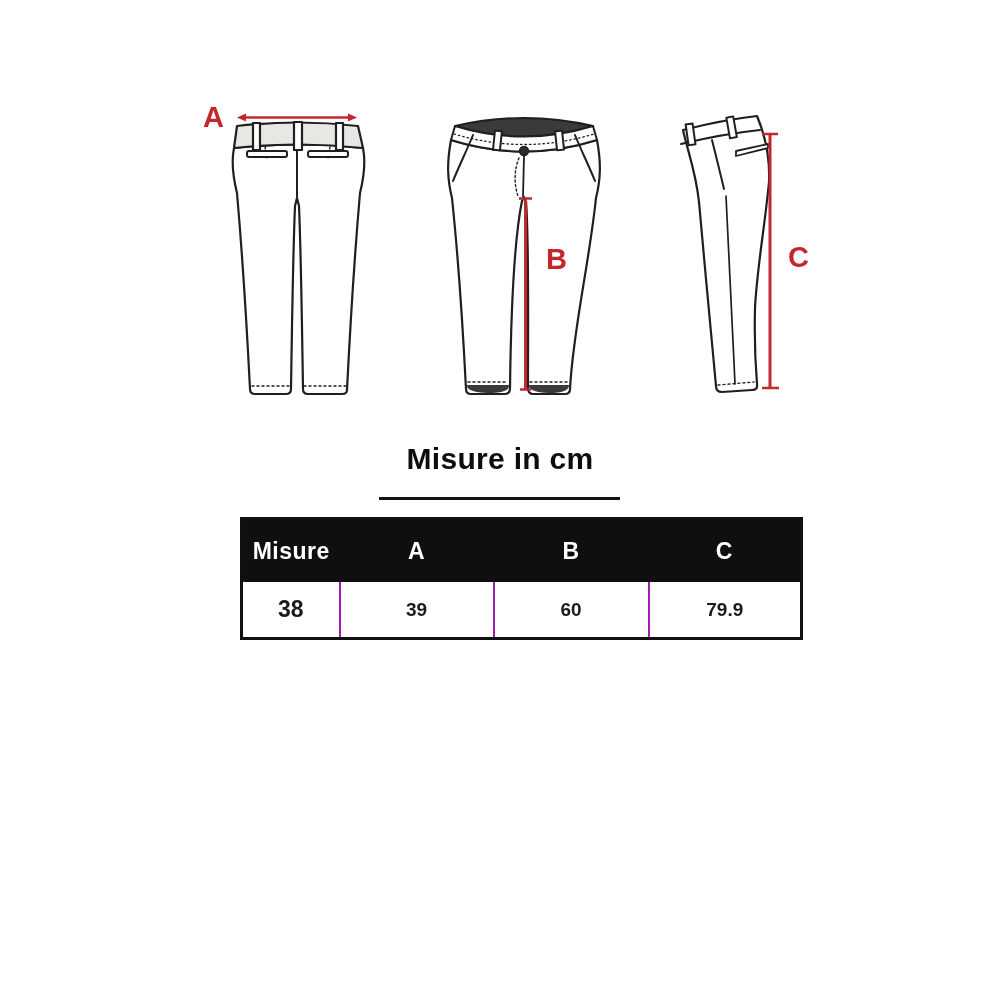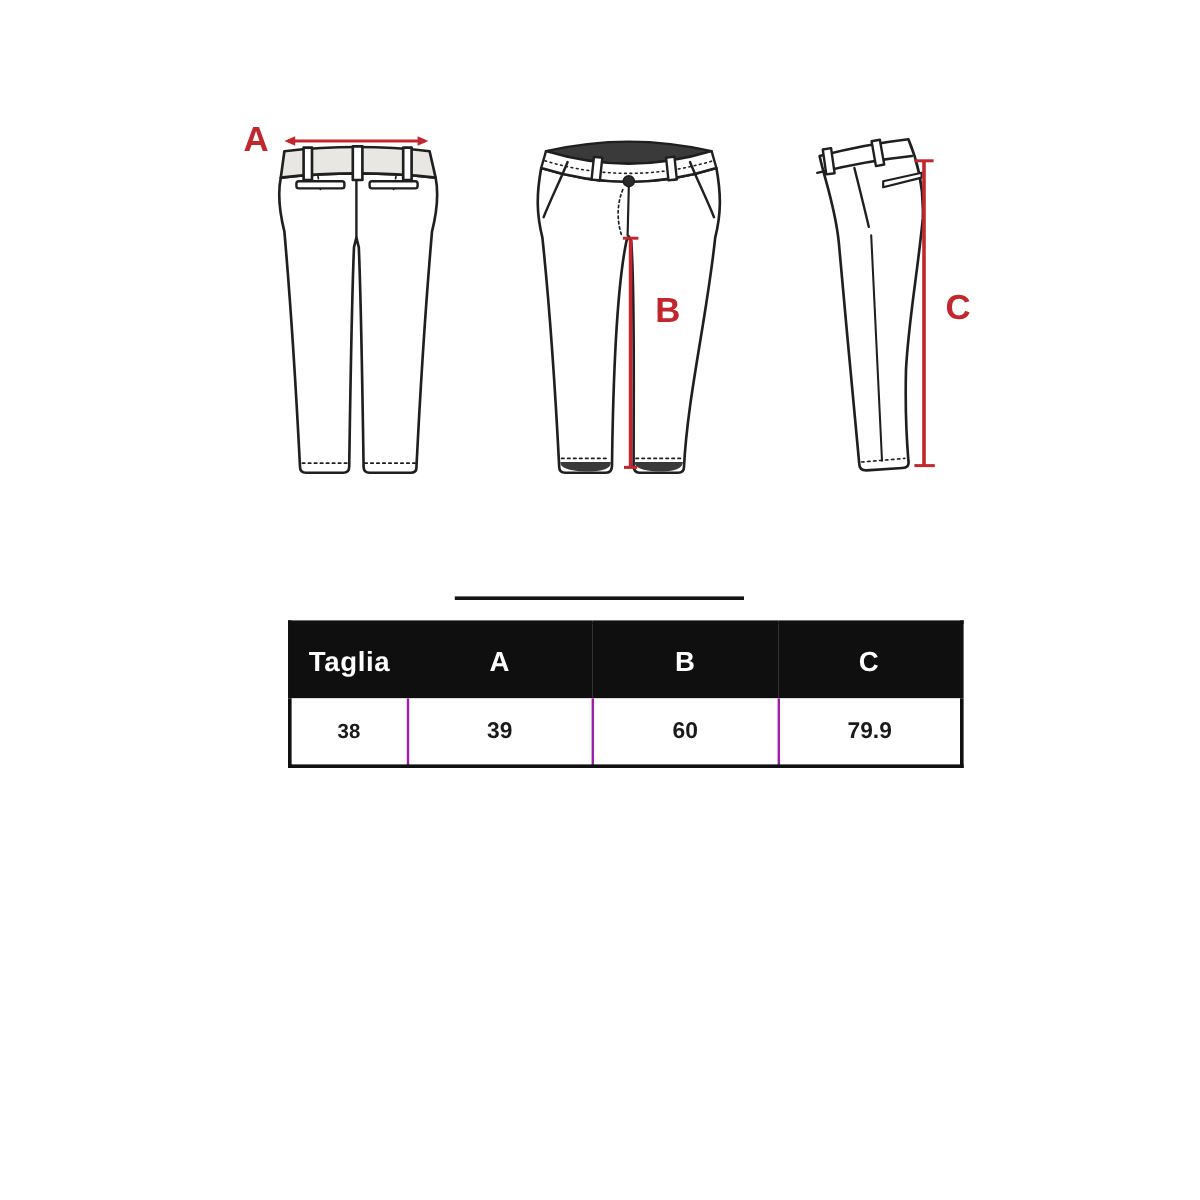--- a/index.html
+++ b/index.html
@@ -34,21 +34,21 @@
     font-family:"Liberation Sans","DejaVu Sans",sans-serif;
   }
   .size-table thead th{
     background:#0f0f0f;color:#ffffff;height:62px;font-size:23px;font-weight:bold;
     text-align:center;vertical-align:middle;letter-spacing:0.5px;padding:0;
   }
   .size-table tbody td{
     background:#ffffff;height:55px;font-size:19px;font-weight:bold;color:#1a1a1a;
     text-align:center;vertical-align:middle;border-left:2px solid #a21caf;padding:0;
   }
-  .size-table tbody td:first-child{border-left:none;font-size:17px;}
+  .size-table tbody td:first-child{border-left:none;font-size:23px;}
 </style>
 </head>
 <body>
 
 <div class="canvas">
 
   <svg class="svg-back" viewBox="195 95 190 320">
     <g stroke="#1f1f1f" stroke-width="2.2" fill="#ffffff" stroke-linejoin="round" stroke-linecap="round">
       <path d="M 234,148
         C 231,163 233,177 237,193
@@ -135,32 +135,33 @@
       <line x1="770" y1="134" x2="770" y2="388" stroke-width="3"></line>
       <line x1="762" y1="134" x2="778" y2="134" stroke-width="2.5"></line>
       <line x1="762" y1="388" x2="779" y2="388" stroke-width="2.5"></line>
     </g>
   </svg>
 
   <div class="dim-label label-a">A</div>
   <div class="dim-label label-b">B</div>
   <div class="dim-label label-c">C</div>
 
+  <div class="title">Misure in cm</div>
   <div class="title-underline"></div>
 
   <table class="size-table">
     <colgroup>
       <col style="width:98px">
         <col style="width:154px">
         <col style="width:155px">
         <col style="width:153px">
     </colgroup>
     <thead>
       <tr>
-        <th>Taglia</th>
+        <th>Misure</th>
         <th>A</th>
         <th>B</th>
         <th>C</th>
       </tr>
     </thead>
     <tbody>
       <tr>
         <td>38</td>
         <td>39</td>
         <td>60</td>

